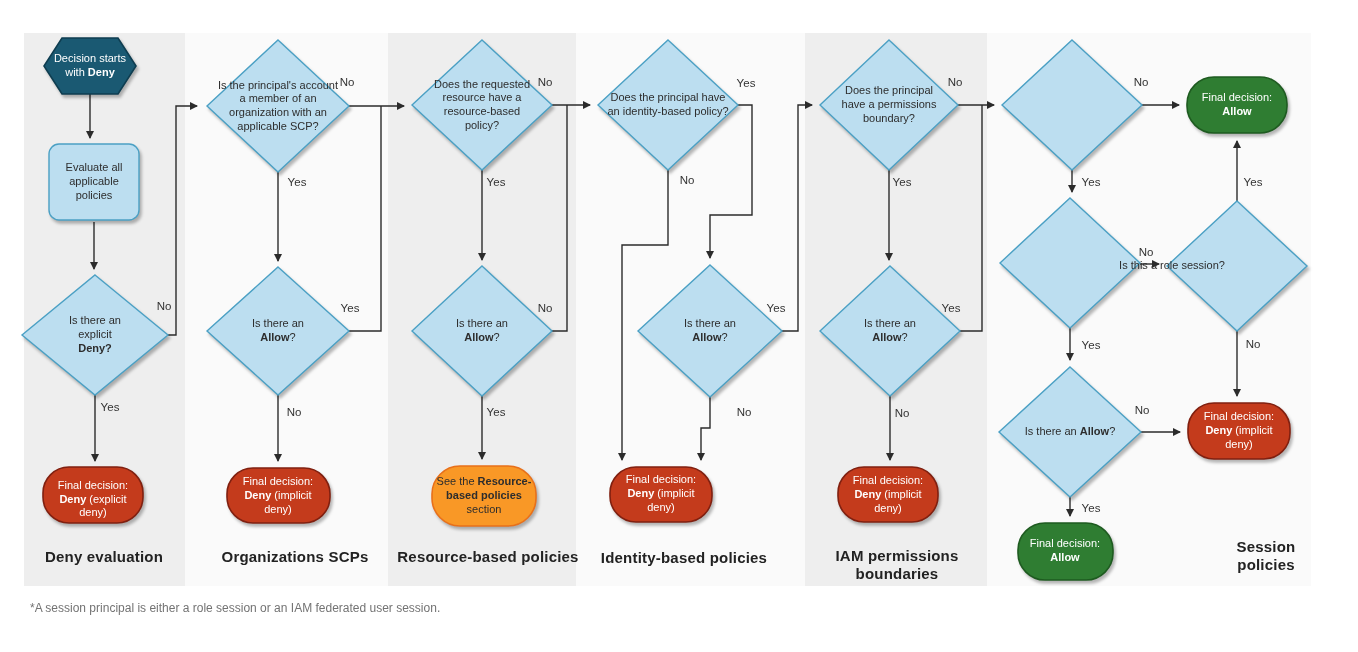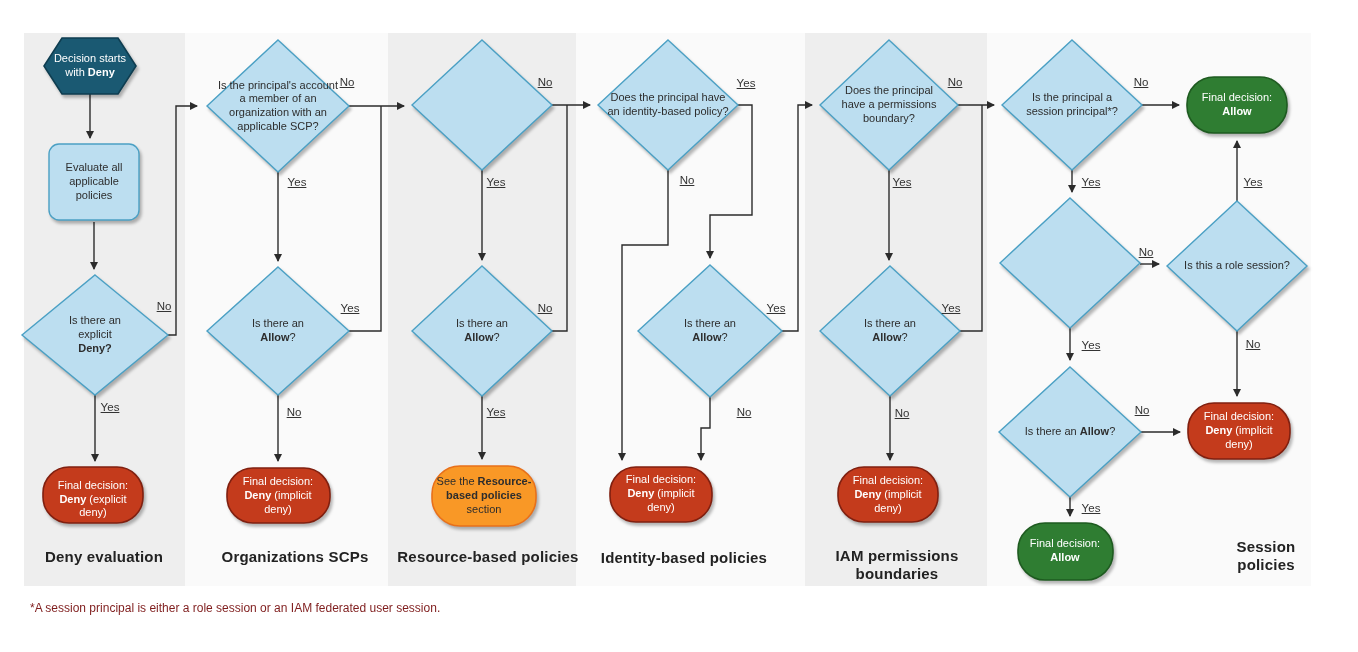--- a/index.html
+++ b/index.html
@@ -14,24 +14,24 @@
   .hex{fill:#1A5972;stroke:#0E3D50;stroke-width:1.6;}
   .deny{fill:#C43B1C;stroke:#802010;stroke-width:1.6;}
   .allow{fill:#2F7D32;stroke:#1E5B20;stroke-width:1.6;}
   .info{fill:#F99826;stroke:#E8701A;stroke-width:1.6;}
   .shadow{filter:drop-shadow(2px 3px 1.5px rgba(0,0,0,0.28));}
   .edge{fill:none;stroke:#2b2b2b;stroke-width:1.4;}
   .node{position:absolute;transform:translate(-50%,-50%);display:flex;align-items:center;
         justify-content:center;text-align:center;font-size:11px;line-height:1.25;color:#2d2d2d;}
   .node.light{color:#ffffff;}
   .node .b, .el .b{font-weight:700;}
-  .el{position:absolute;transform:translate(-50%,-50%);font-size:11.5px;color:#333;white-space:nowrap;text-decoration:underline;}
+  .el{position:absolute;transform:translate(-50%,-50%);font-size:11.5px;color:#333;white-space:nowrap;}
   .collabel{position:absolute;transform:translate(-50%,-50%);font-weight:700;font-size:15px;
             color:#222;text-align:center;line-height:1.2;letter-spacing:0.2px;}
-  #footnote{position:absolute;left:30px;top:601px;font-size:12px;color:#7f1d1d;}
+  #footnote{position:absolute;left:30px;top:601px;font-size:12px;color:#737373;}
 </style>
 </head>
 <body>
 
 <div id="stage">
 
   <div class="stripe gray" style="left:24px;width:161px;"></div>
   <div class="stripe lite" style="left:185px;width:203px;"></div>
   <div class="stripe gray" style="left:388px;width:188px;"></div>
   <div class="stripe lite" style="left:576px;width:229px;"></div>
@@ -125,20 +125,23 @@
   <div class="node" style="left:278px;top:106px;width:122px;height:122px;">
       <span><span>Is the principal's account a member of an organization with an applicable SCP?</span></span>
     </div>
   <div class="node" style="left:278px;top:331px;width:62px;height:40px;">
       <span><span>Is there an </span><span class="b">Allow</span><span>?</span></span>
     </div>
   <div class="node light" style="left:278px;top:496px;width:90px;height:50px;">
       <span><span>Final decision: </span><span class="b">Deny</span><span> (implicit deny)</span></span>
     </div>
 
+  <div class="node" style="left:482px;top:105px;width:108px;height:96px;">
+      <span><span>Does the requested resource have a resource-based policy?</span></span>
+    </div>
   <div class="node" style="left:482px;top:331px;width:62px;height:40px;">
       <span><span>Is there an </span><span class="b">Allow</span><span>?</span></span>
     </div>
   <div class="node" style="left:668px;top:105px;width:122px;height:70px;">
       <span><span>Does the principal have an identity-based policy?</span></span>
     </div>
 
   <div class="node" style="left:484px;top:496px;width:96px;height:58px;">
       <span><span>See the </span><span class="b">Resource-based policies</span><span> section</span></span>
     </div>
@@ -152,27 +155,24 @@
   <div class="node" style="left:889px;top:105px;width:104px;height:84px;">
       <span><span>Does the principal have a permissions boundary?</span></span>
     </div>
   <div class="node" style="left:890px;top:331px;width:62px;height:40px;">
       <span><span>Is there an </span><span class="b">Allow</span><span>?</span></span>
     </div>
   <div class="node light" style="left:888px;top:495px;width:90px;height:50px;">
       <span><span>Final decision: </span><span class="b">Deny</span><span> (implicit deny)</span></span>
     </div>
 
-  <div class="node" style="left:1072px;top:105px;width:112px;height:70px;">
-      <span><span>Is the principal a session principal*?</span></span>
-    </div>
   <div class="node light" style="left:1237px;top:105px;width:90px;height:44px;">
       <span><span>Final decision: </span><span class="b">Allow</span></span>
     </div>
-  <div class="node" style="left:1237px;top:266px;width:128px;height:40px;">
+  <div class="node" style="left:1172px;top:266px;width:128px;height:40px;">
       <span><span>Is this a role session?</span></span>
     </div>
   <div class="node" style="left:1070px;top:432px;width:118px;height:30px;">
       <span><span>Is there an </span><span class="b">Allow</span><span>?</span></span>
     </div>
   <div class="node light" style="left:1239px;top:431px;width:90px;height:50px;">
       <span><span>Final decision: </span><span class="b">Deny</span><span> (implicit deny)</span></span>
     </div>
   <div class="node light" style="left:1065px;top:551px;width:90px;height:44px;">
       <span><span>Final decision: </span><span class="b">Allow</span></span>

